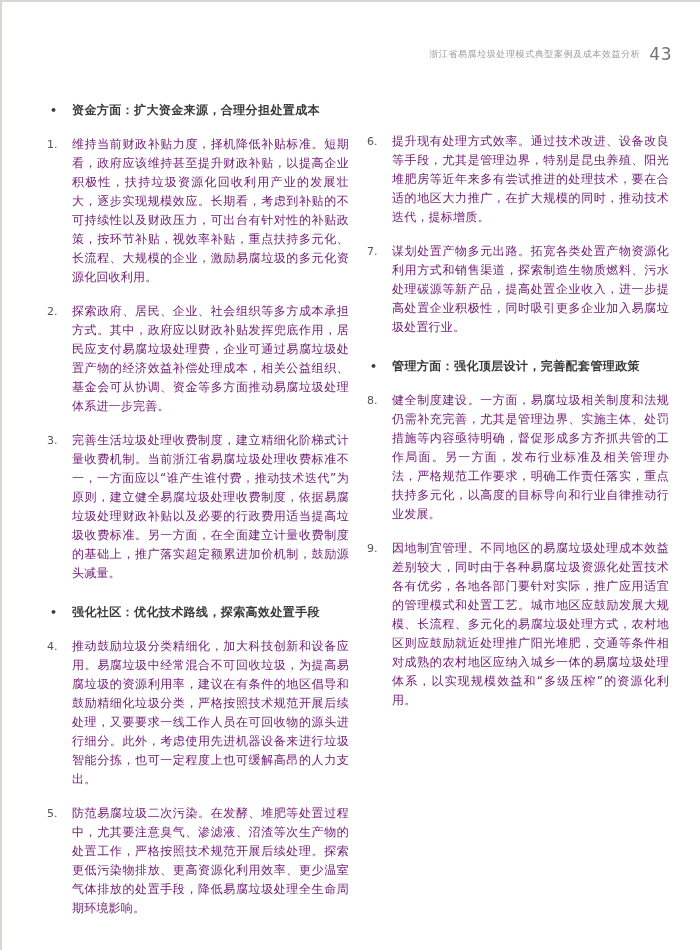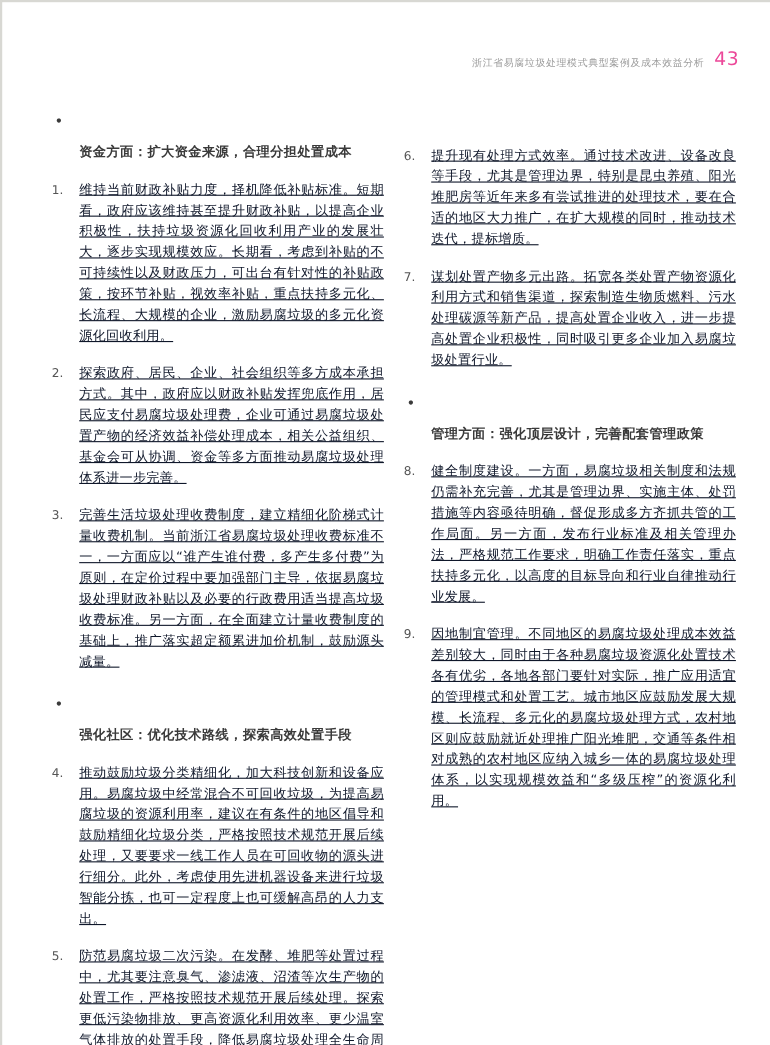--- a/index.html
+++ b/index.html
@@ -26,32 +26,32 @@
     position: absolute;
     top: 0; left: 0;
     width: 2px; height: 100%;
     background: #d8d8d3;
   }
   .header {
     position: absolute;
     top: 44px;
     right: 28px;
     display: flex;
-    align-items: flex-end;
+    align-items: center;
     gap: 9px;
   }
   .header-title {
     font-size: 9px;
     color: #9b9b9b;
     letter-spacing: 0.6px;
   }
   .page-number {
     font-size: 17px;
     font-weight: 500;
-    color: #ec4899;
+    color: #737373;
     letter-spacing: 0.5px;
   }
   .content {
     position: absolute;
     top: 101px;
     left: 47px;
     width: 622px;
     display: flex;
     gap: 18px;
   }
@@ -77,42 +77,40 @@
     width: 25px;
     flex-shrink: 0;
     font-size: 11px;
     color: #3a3a3a;
     padding-left: 3px;
     box-sizing: border-box;
   }
   .heading-text {
     flex: 1;
     letter-spacing: 0.4px;
-    margin-top: 28px;
   }
   .item {
     display: flex;
     margin: 0 0 15px 0;
   }
   .num {
     width: 25px;
     flex-shrink: 0;
     font-size: 11px;
     color: #555555;
     line-height: 19px;
   }
   .text {
     flex: 1;
     font-size: 12px;
-    color: #0f172a;
+    color: #701a75;
     line-height: 19px;
     text-align: justify;
     text-justify: inter-ideograph;
     letter-spacing: 0.2px;
-    text-decoration: underline;
   }
 </style>
 </head>
 <body>
 
 <div class="page">
   <div class="edge-top"></div>
   <div class="edge-left"></div>
 
   <div class="header">
@@ -134,21 +132,21 @@
         <span class="text">维持当前财政补贴力度，择机降低补贴标准。短期看，政府应该维持甚至提升财政补贴，以提高企业积极性，扶持垃圾资源化回收利用产业的发展壮大，逐步实现规模效应。长期看，考虑到补贴的不可持续性以及财政压力，可出台有针对性的补贴政策，按环节补贴，视效率补贴，重点扶持多元化、长流程、大规模的企业，激励易腐垃圾的多元化资源化回收利用。</span>
       </div>
 
       <div class="item">
         <span class="num">2.</span>
         <span class="text">探索政府、居民、企业、社会组织等多方成本承担方式。其中，政府应以财政补贴发挥兜底作用，居民应支付易腐垃圾处理费，企业可通过易腐垃圾处置产物的经济效益补偿处理成本，相关公益组织、基金会可从协调、资金等多方面推动易腐垃圾处理体系进一步完善。</span>
       </div>
 
       <div class="item">
         <span class="num">3.</span>
-        <span class="text">完善生活垃圾处理收费制度，建立精细化阶梯式计量收费机制。当前浙江省易腐垃圾处理收费标准不一，一方面应以“谁产生谁付费，多产生多付费”为原则，在定价过程中要加强部门主导，依据易腐垃圾处理财政补贴以及必要的行政费用适当提高垃圾收费标准。另一方面，在全面建立计量收费制度的基础上，推广落实超定额累进加价机制，鼓励源头减量。</span>
+        <span class="text">完善生活垃圾处理收费制度，建立精细化阶梯式计量收费机制。当前浙江省易腐垃圾处理收费标准不一，一方面应以“谁产生谁付费，推动技术迭代”为原则，建立健全易腐垃圾处理收费制度，依据易腐垃圾处理财政补贴以及必要的行政费用适当提高垃圾收费标准。另一方面，在全面建立计量收费制度的基础上，推广落实超定额累进加价机制，鼓励源头减量。</span>
       </div>
 
       <div class="heading spaced">
         <span class="marker">•</span>
         <span class="heading-text">强化社区：优化技术路线，探索高效处置手段</span>
       </div>
 
       <div class="item">
         <span class="num">4.</span>
         <span class="text">推动鼓励垃圾分类精细化，加大科技创新和设备应用。易腐垃圾中经常混合不可回收垃圾，为提高易腐垃圾的资源利用率，建议在有条件的地区倡导和鼓励精细化垃圾分类，严格按照技术规范开展后续处理，又要要求一线工作人员在可回收物的源头进行细分。此外，考虑使用先进机器设备来进行垃圾智能分拣，也可一定程度上也可缓解高昂的人力支出。</span>

